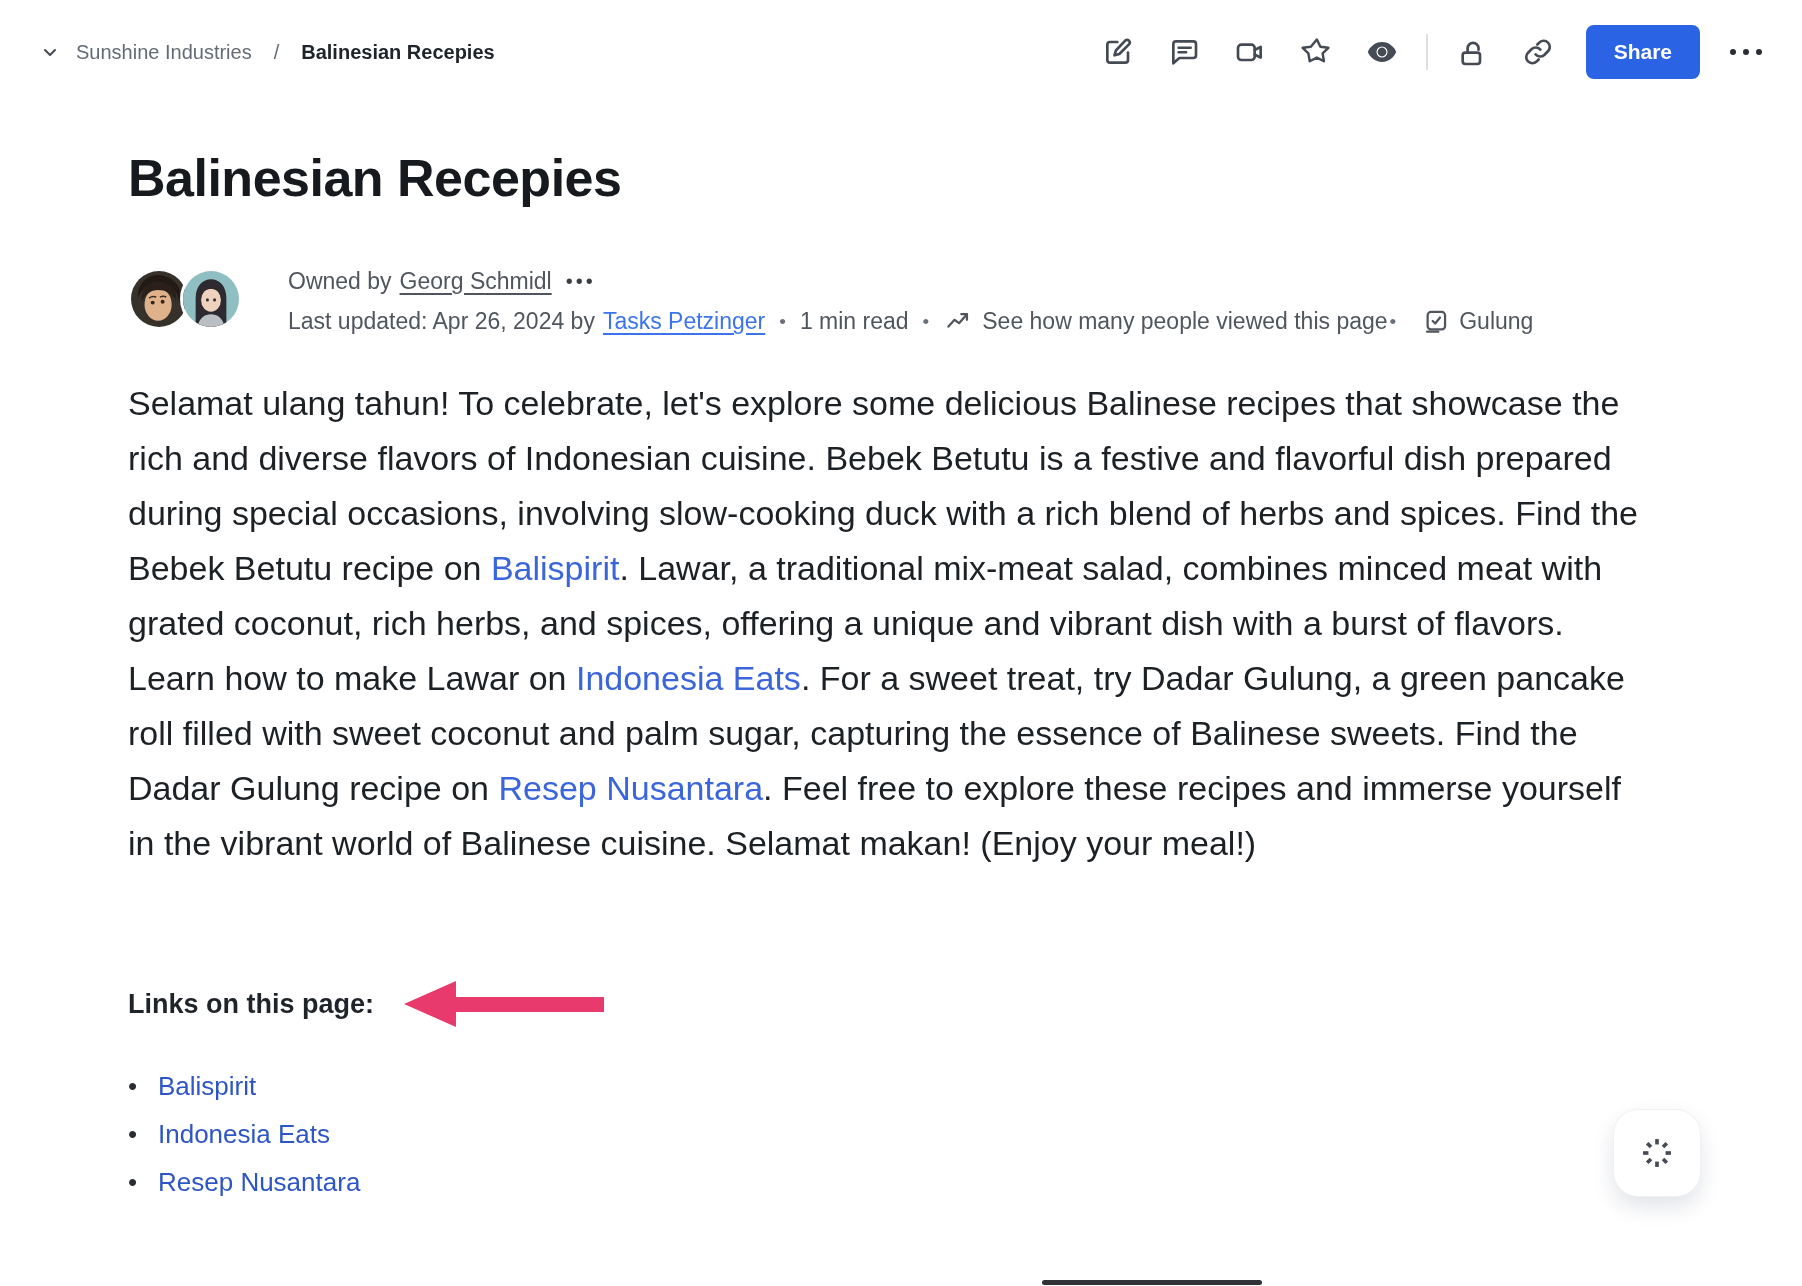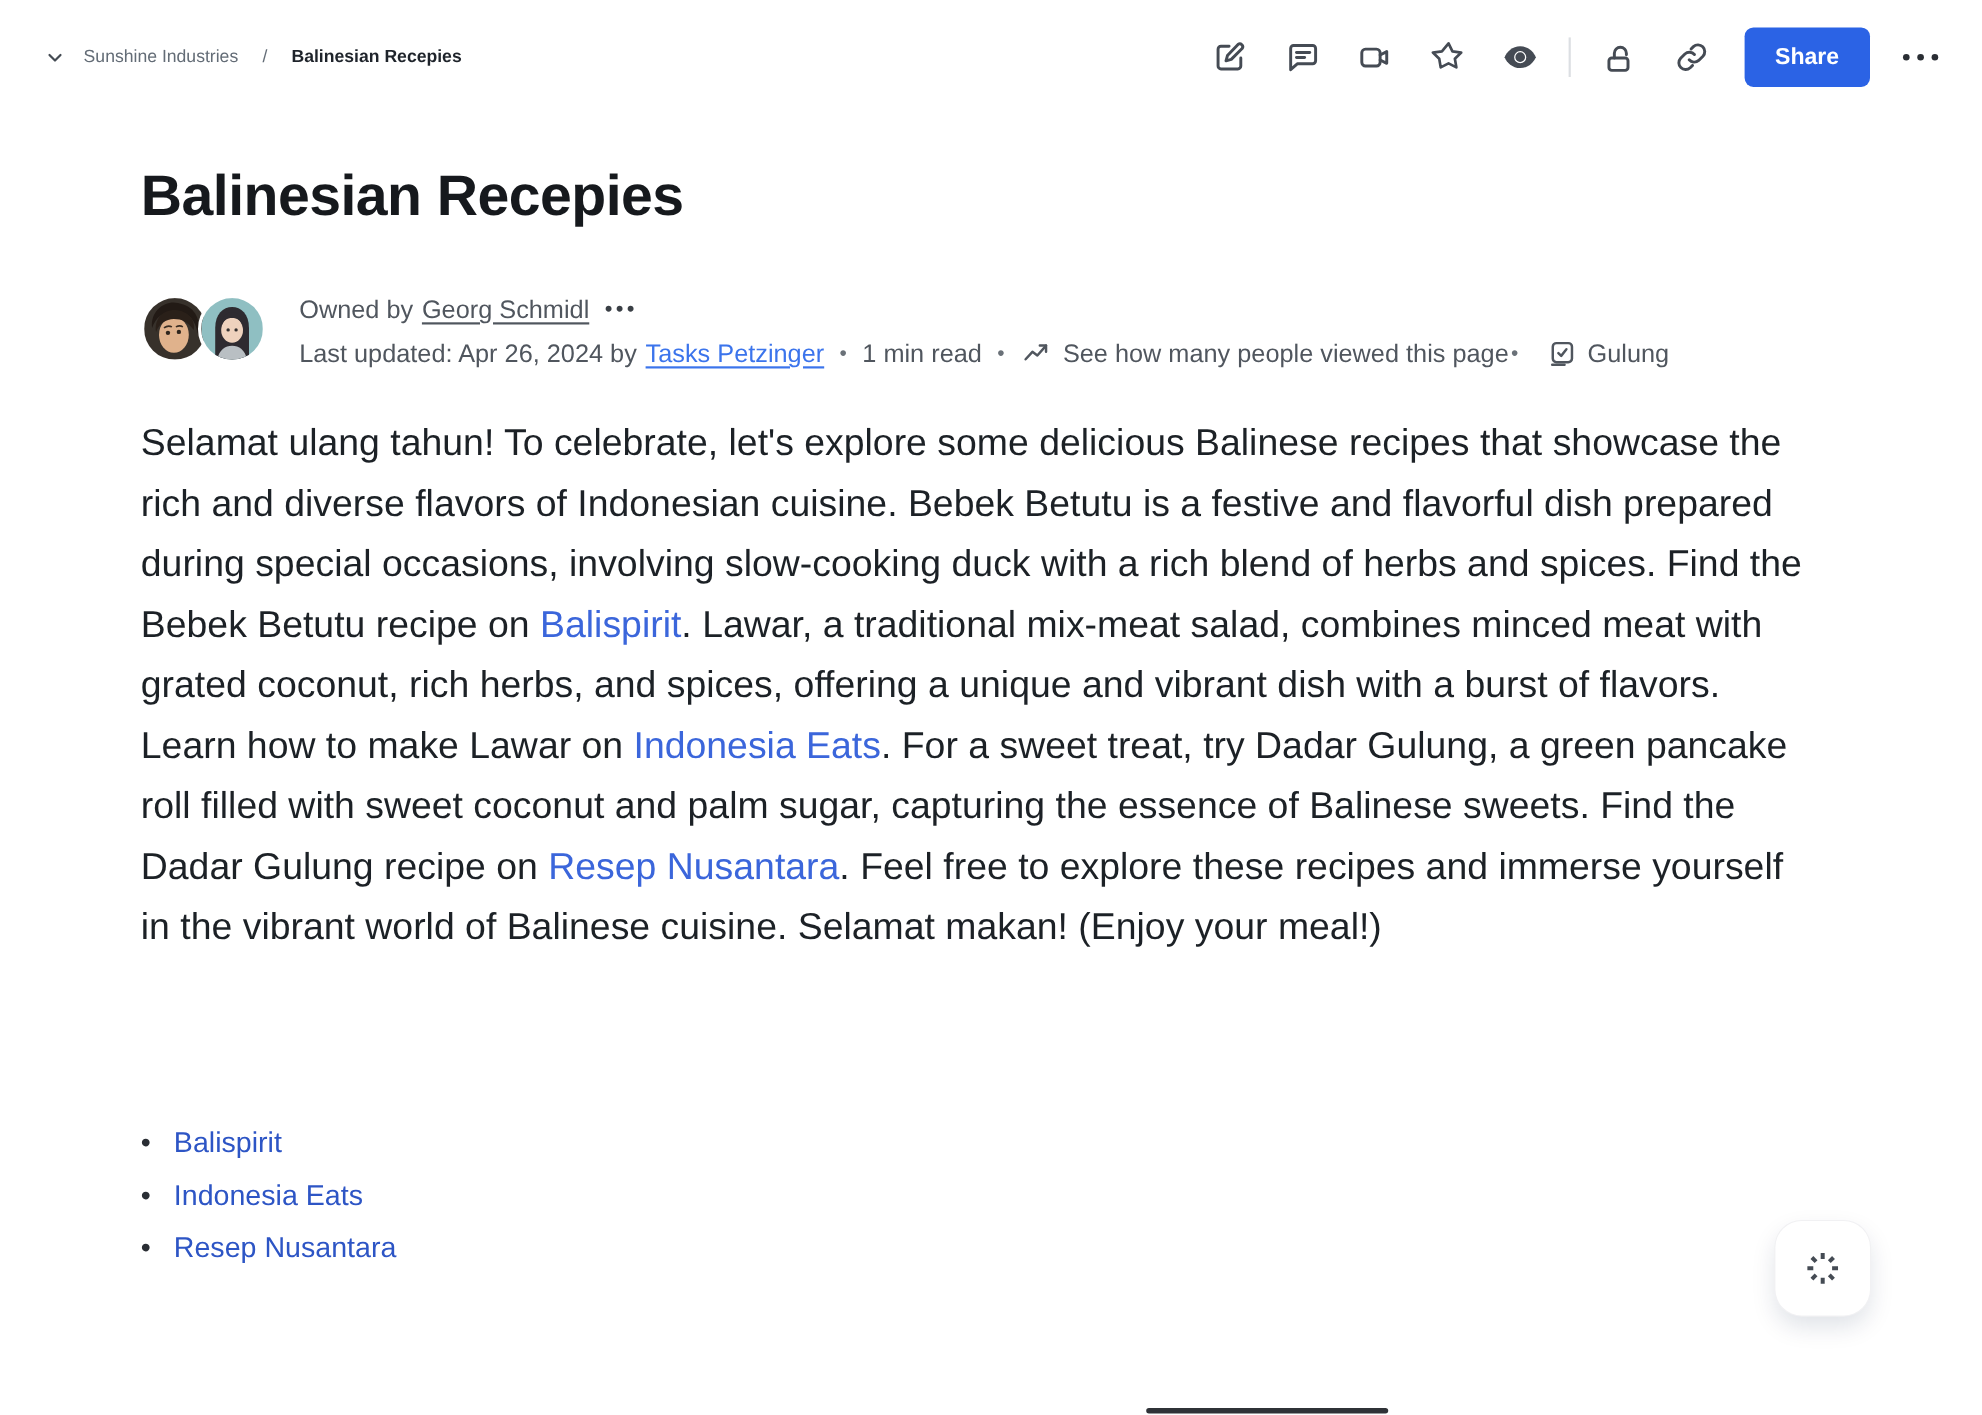--- a/index.html
+++ b/index.html
@@ -11,21 +11,21 @@
   }
   :root {
     --share-button:#2b63e5; --body-link:#3b66db; --list-link:#2d55c5;
     --byline-link:#3b74ec; --arrow-pink:#e93a6d; --text:#1e2328;
     --muted:#50565e; --icon:#454b54;
   }
 
   
   .topbar { position:absolute; left:38px; right:36px; top:0; height:104px;
             display:flex; align-items:center; justify-content:space-between; }
-  .breadcrumb { display:flex; align-items:center; font-size:16px; color:#636c76; }
+  .breadcrumb { display:flex; align-items:center; font-size:20px; color:#636c76; }
   .breadcrumb .chev { display:flex; margin-right:14px; cursor:pointer; }
   .crumb-space { color:#636c76; cursor:pointer; }
   .crumb-sep { margin:0 22px; color:#636c76; }
   .crumb-page { color:#1f242b; font-weight:700; cursor:pointer; }
 
   .actions { display:flex; align-items:center; }
   .tool-btn { display:flex; align-items:center; justify-content:center;
               width:44px; height:44px; margin-left:22px; cursor:pointer; border-radius:6px; }
   .tool-btn svg { stroke:var(--icon); }
   .v-divider { width:2px; height:36px; background:#dcdfe3; margin-left:22px; }
@@ -41,21 +41,21 @@
                 color:#16191d; letter-spacing:-0.5px; }
 
   
   .byline { position:absolute; left:128px; top:266px; display:flex; align-items:flex-start; }
   .avatars { position:relative; width:118px; height:66px; flex:none; }
   .avatar { position:absolute; top:2px; width:62px; height:62px; border-radius:50%;
             overflow:hidden; border:3px solid #fff; cursor:pointer; }
   .avatar svg { display:block; width:100%; height:100%; }
   .avatar.first { left:0; z-index:1; }
   .avatar.second { left:52px; z-index:2; }
-  .byline-text { margin-left:26px; font-size:23px; color:var(--muted); }
+  .byline-text { margin-left:42px; font-size:23px; color:var(--muted); }
   .byline-row { display:flex; align-items:center; white-space:nowrap; }
   .byline-row.first { margin-top:2px; }
   .byline-row.second { margin-top:13px; }
   .owner-link { color:var(--muted); text-decoration:underline; text-underline-offset:4px; margin-left:8px; cursor:pointer; }
   .owner-more { margin-left:14px; letter-spacing:3px; color:#3a3f45; font-size:20px; cursor:pointer; }
   .editor-link { color:var(--byline-link); text-decoration:underline; text-underline-offset:4px; margin-left:8px; cursor:pointer; }
   .mid-dot { margin:0 14px; color:#6a7178; font-size:19px; }
   .views-wrap { display:flex; align-items:center; margin-left:2px; cursor:pointer;text-align:center; }
   .views-wrap svg { margin-right:10px; stroke:var(--muted); }
   .views-suffix { margin-left:2px; color:#6a7178; font-size:19px; }
@@ -220,20 +220,27 @@
           </svg>
           <span>Gulung</span>
         </span>
       </div>
     </div>
   </div>
 
   <p class="body-paragraph"><span>Selamat ulang tahun! To celebrate, let's explore some delicious Balinese recipes that showcase the rich and diverse flavors of Indonesian cuisine. Bebek Betutu is a festive and flavorful dish prepared during special occasions, involving slow-cooking duck with a rich blend of herbs and spices. Find the Bebek Betutu recipe on </span><a class="body-link" href="#">Balispirit</a><span>. Lawar, a traditional mix-meat salad, combines minced meat with grated coconut, rich herbs, and spices, offering a unique and vibrant dish with a burst of flavors. Learn how to make Lawar on </span><a class="body-link" href="#">Indonesia Eats</a><span>. For a sweet treat, try Dadar Gulung, a green pancake roll filled with sweet coconut and palm sugar, capturing the essence of Balinese sweets. Find the Dadar Gulung recipe on </span><a class="body-link" href="#">Resep Nusantara</a><span>. Feel free to explore these recipes and immerse yourself in the vibrant world of Balinese cuisine. Selamat makan! (Enjoy your meal!)</span></p>
 
   <div class="links-section">
+    <div class="links-heading-row">
+      <span class="links-heading">Links on this page:</span>
+      <span class="hand-arrow">
+        <span class="head"></span>
+          <span class="tail"></span>
+      </span>
+    </div>
     <ul class="links-list">
         <li>
           <span class="bullet">•</span>
           <a class="list-link" href="#">Balispirit</a>
         </li>
         <li>
           <span class="bullet">•</span>
           <a class="list-link" href="#">Indonesia Eats</a>
         </li>
         <li>

